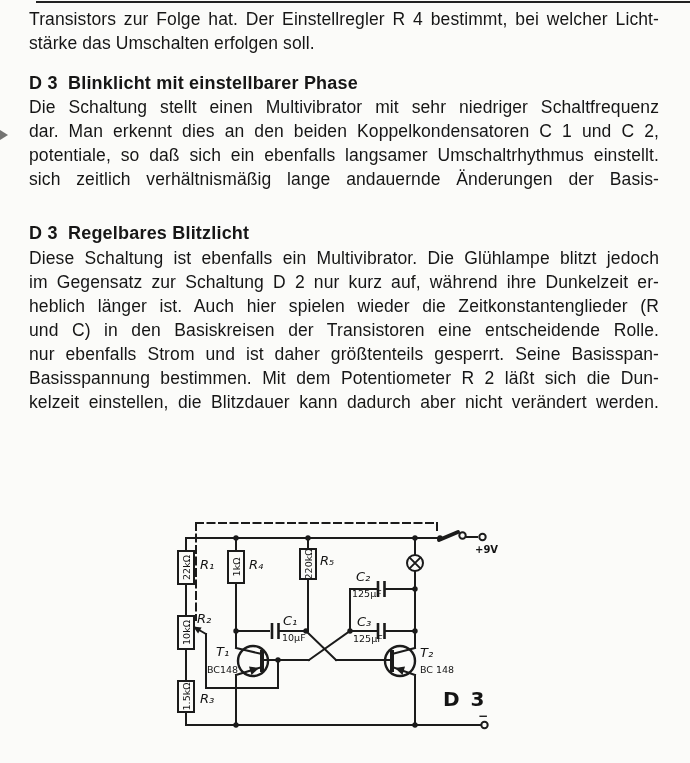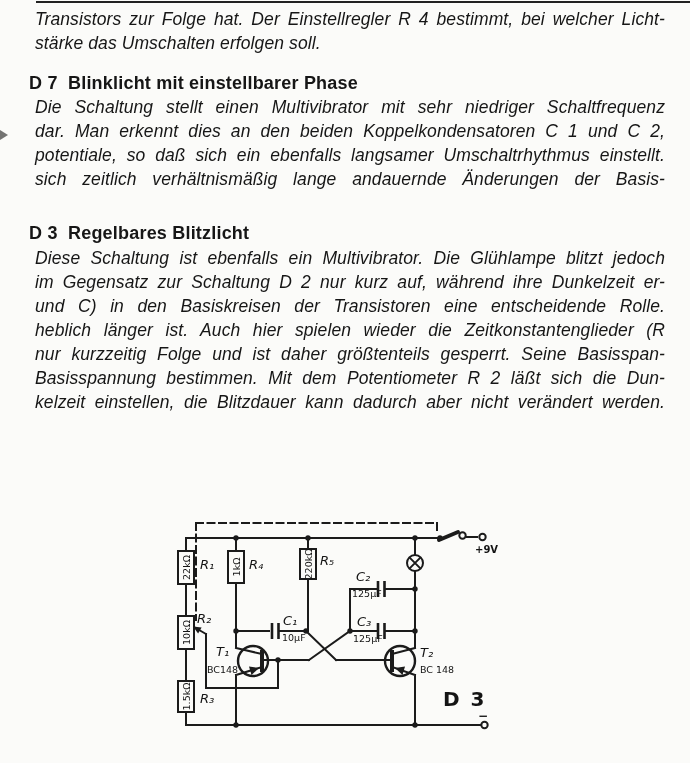--- a/index.html
+++ b/index.html
@@ -9,21 +9,21 @@
     font-family:"Liberation Sans",sans-serif;
     color:#161616;
   }
   .abs{position:absolute;}
   .scan-edge{left:36px;top:1px;width:654px;height:2px;background:#222;}
   .margin-artifact{
     left:0;top:130px;width:0;height:0;
     border-top:5px solid transparent;border-bottom:5px solid transparent;
     border-left:8px solid #5a5a5a;opacity:.85;
   }
-  .tblock{left:35px;width:630px;font-style:italic;}
+  .tblock{left:29px;width:630px;}
   .tl{
     font-size:17.5px;line-height:24px;letter-spacing:.1px;
     text-align:justify;text-align-last:justify;white-space:normal;
   }
   .tl.last{text-align-last:left;}
   .heading{
     left:29px;width:640px;
     font-size:18px;line-height:22px;font-weight:700;white-space:pre;
     letter-spacing:.2px;
   }
@@ -40,35 +40,35 @@
 <body>
 
 <div class="abs scan-edge"></div>
 <div class="abs margin-artifact"></div>
 
 <div class="abs tblock" style="top:7px">
   <div class="tl">Transistors zur Folge hat. Der Einstellregler R 4 bestimmt, bei welcher Licht-</div>
   <div class="tl last">stärke das Umschalten erfolgen soll.</div>
 </div>
 
-<div class="abs heading" style="top:72px">D 7  Blinklicht mit einstellbarer Phase</div>
+<div class="abs heading" style="top:72px">D 3  Blinklicht mit einstellbarer Phase</div>
 <div class="abs tblock" style="top:95px">
   <div class="tl">Die Schaltung stellt einen Multivibrator mit sehr niedriger Schaltfrequenz</div>
   <div class="tl">dar. Man erkennt dies an den beiden Koppelkondensatoren C 1 und C 2,</div>
   <div class="tl">potentiale, so daß sich ein ebenfalls langsamer Umschaltrhythmus einstellt.</div>
   <div class="tl">sich zeitlich verhältnismäßig lange andauernde Änderungen der Basis-</div>
 </div>
 
 <div class="abs heading" style="top:222px">D 3  Regelbares Blitzlicht</div>
 <div class="abs tblock" style="top:246px">
   <div class="tl">Diese Schaltung ist ebenfalls ein Multivibrator. Die Glühlampe blitzt jedoch</div>
   <div class="tl">im Gegensatz zur Schaltung D 2 nur kurz auf, während ihre Dunkelzeit er-</div>
+  <div class="tl">heblich länger ist. Auch hier spielen wieder die Zeitkonstantenglieder (R</div>
   <div class="tl">und C) in den Basiskreisen der Transistoren eine entscheidende Rolle.</div>
-  <div class="tl">heblich länger ist. Auch hier spielen wieder die Zeitkonstantenglieder (R</div>
-  <div class="tl">nur kurzzeitig Folge und ist daher größtenteils gesperrt. Seine Basisspan-</div>
+  <div class="tl">nur ebenfalls Strom und ist daher größtenteils gesperrt. Seine Basisspan-</div>
   <div class="tl">Basisspannung bestimmen. Mit dem Potentiometer R 2 läßt sich die Dun-</div>
   <div class="tl">kelzeit einstellen, die Blitzdauer kann dadurch aber nicht verändert werden.</div>
 </div>
 
 <svg width="690" height="258" viewBox="0 505 690 258">
   <g stroke="#1b1b1b" stroke-width="2" fill="none" stroke-linecap="square">
 
     <path d="M196,523 H437 M196,523 V620 M437,523 V533" stroke-dasharray="7,4.5"></path>
 
     <path d="M186,538 H440"></path>

